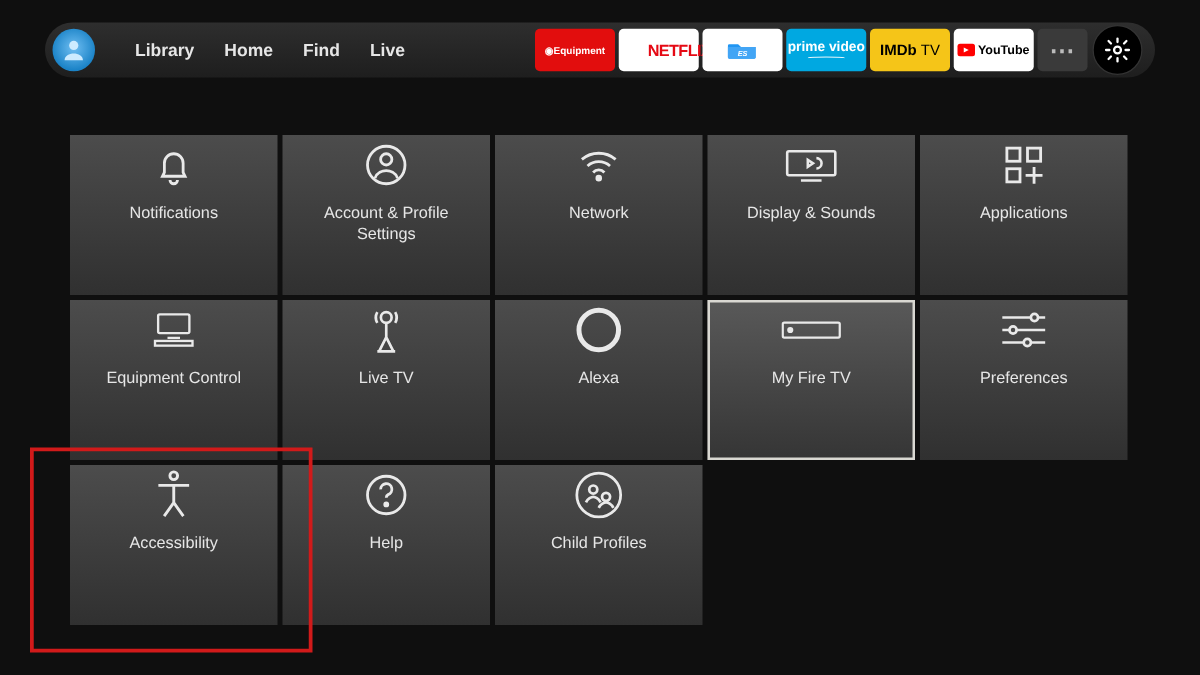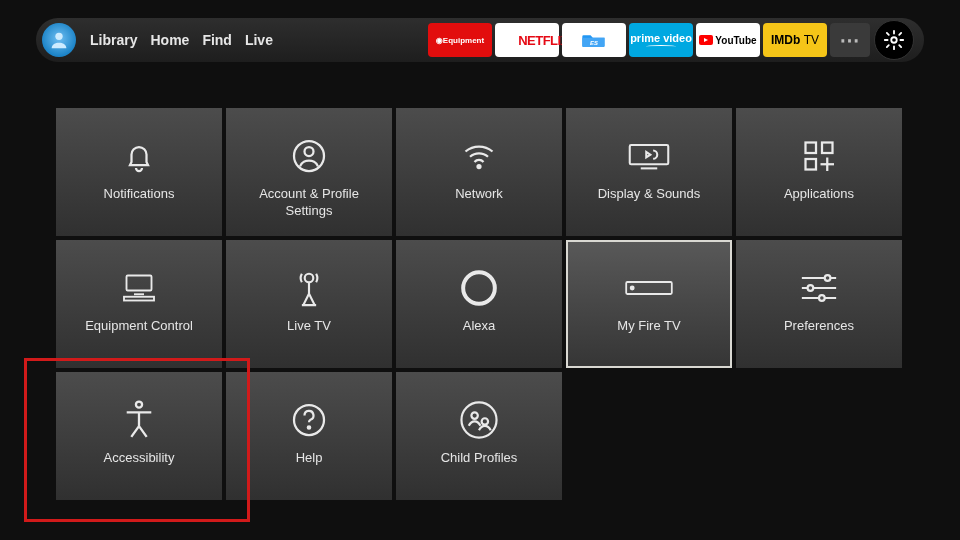--- a/index.html
+++ b/index.html
@@ -16,21 +16,21 @@
     background:linear-gradient(180deg,#2e2e2e,#1e1e1e);
     border-radius:30px;
     display:flex; align-items:center; padding:0 10px 0 6px;
   }
   .avatar {
     width:34px; height:34px; border-radius:50%;
     background:radial-gradient(circle at 50% 45%, #6fbef2 0%, #1b83c7 70%);
     display:flex; align-items:center; justify-content:center;
     margin-right:14px;
   }
-  .nav-links { display:flex; gap:13px; margin-left:0; }
+  .nav-links { display:flex; gap:24px; margin-left:18px; }
   .nav-link { color:#e6e6e6; font-size:14px; font-weight:600; cursor:pointer; }
   .spacer { flex:1; }
   .apps { display:flex; gap:3px; align-items:center; }
   .app {
     width:64px; height:34px; border-radius:4px;
     display:flex; align-items:center; justify-content:center;
     font-size:10px; font-weight:bold; cursor:pointer;
   }
   .app-express { background:#e20d0d; color:#fff; font-size:8px; }
   .app-netflix { background:#fff; color:#e50914; font-size:13px; letter-spacing:-0.5px;padding-left:33px; }
@@ -51,21 +51,21 @@
   .gear svg { width:22px; height:22px; fill:none; stroke:#fff; stroke-width:2; }
   
   .grid {
     position:absolute; left:56px; top:108px;
     display:grid; grid-template-columns:repeat(5,166px);
     grid-auto-rows:128px; gap:4px;
   }
   .tile {
     background:linear-gradient(180deg,#4c4c4c 0%, #303030 100%);
     display:flex; flex-direction:column; align-items:center;
-    justify-content:flex-start; padding-top:24px;
+    justify-content:flex-start; 
     cursor:pointer; position:relative;
   }
   .tile-icon { height:48px; display:flex; align-items:center; justify-content:center; }
   .tile-icon svg { stroke:#e9e9e9; fill:none; stroke-width:1.5; }
   .tile-label { font-size:13px; color:#e6e6e6; text-align:center; margin-top:6px; line-height:1.3; padding:0 8px; }
   
   .tile.selected {
     background:linear-gradient(180deg,#595959 0%, #353535 100%);
     outline:2px solid #d9d8d2; outline-offset:-2px;
   }
@@ -100,26 +100,26 @@
     <div class="app app-es">
       <svg viewBox="0 0 48 32">
           <path d="M6 8h12l4 4h20v14a2 2 0 0 1-2 2H6a2 2 0 0 1-2-2V10a2 2 0 0 1 2-2z" fill="#2196f3"></path>
           <path d="M6 12h36v14a2 2 0 0 1-2 2H6a2 2 0 0 1-2-2V12z" fill="#42a5f5"></path>
           <text x="24" y="24" text-anchor="middle" font-size="10" font-style="italic" font-weight="bold" fill="#fff">ES</text>
         </svg>
     </div>
     <div class="app app-prime">
         <div><span>prime video</span><div style="border-top:1px solid #fff;width:30px;margin:1px auto 0;border-radius:50%;height:3px;border-bottom:none"></div></div>
       </div>
+    <div class="app app-imdb">
+        <span><b>IMDb</b> <span style="font-weight:normal">TV</span></span>
+      </div>
     <div class="app app-yt">
         <span class="ytbox"></span>
         <span>YouTube</span>
-      </div>
-    <div class="app app-imdb">
-        <span><b>IMDb</b> <span style="font-weight:normal">TV</span></span>
       </div>
     <div class="app app-more">⋯</div>
   </div>
   <div class="gear">
     <svg viewBox="0 0 24 24">
         <circle cx="12" cy="12" r="3"></circle>
         <path d="M12 2v3M12 19v3M4.2 4.2l2.1 2.1M17.7 17.7l2.1 2.1M2 12h3M19 12h3M4.2 19.8l2.1-2.1M17.7 6.3l2.1-2.1" stroke-linecap="round"></path>
       </svg>
   </div>
 </div>

